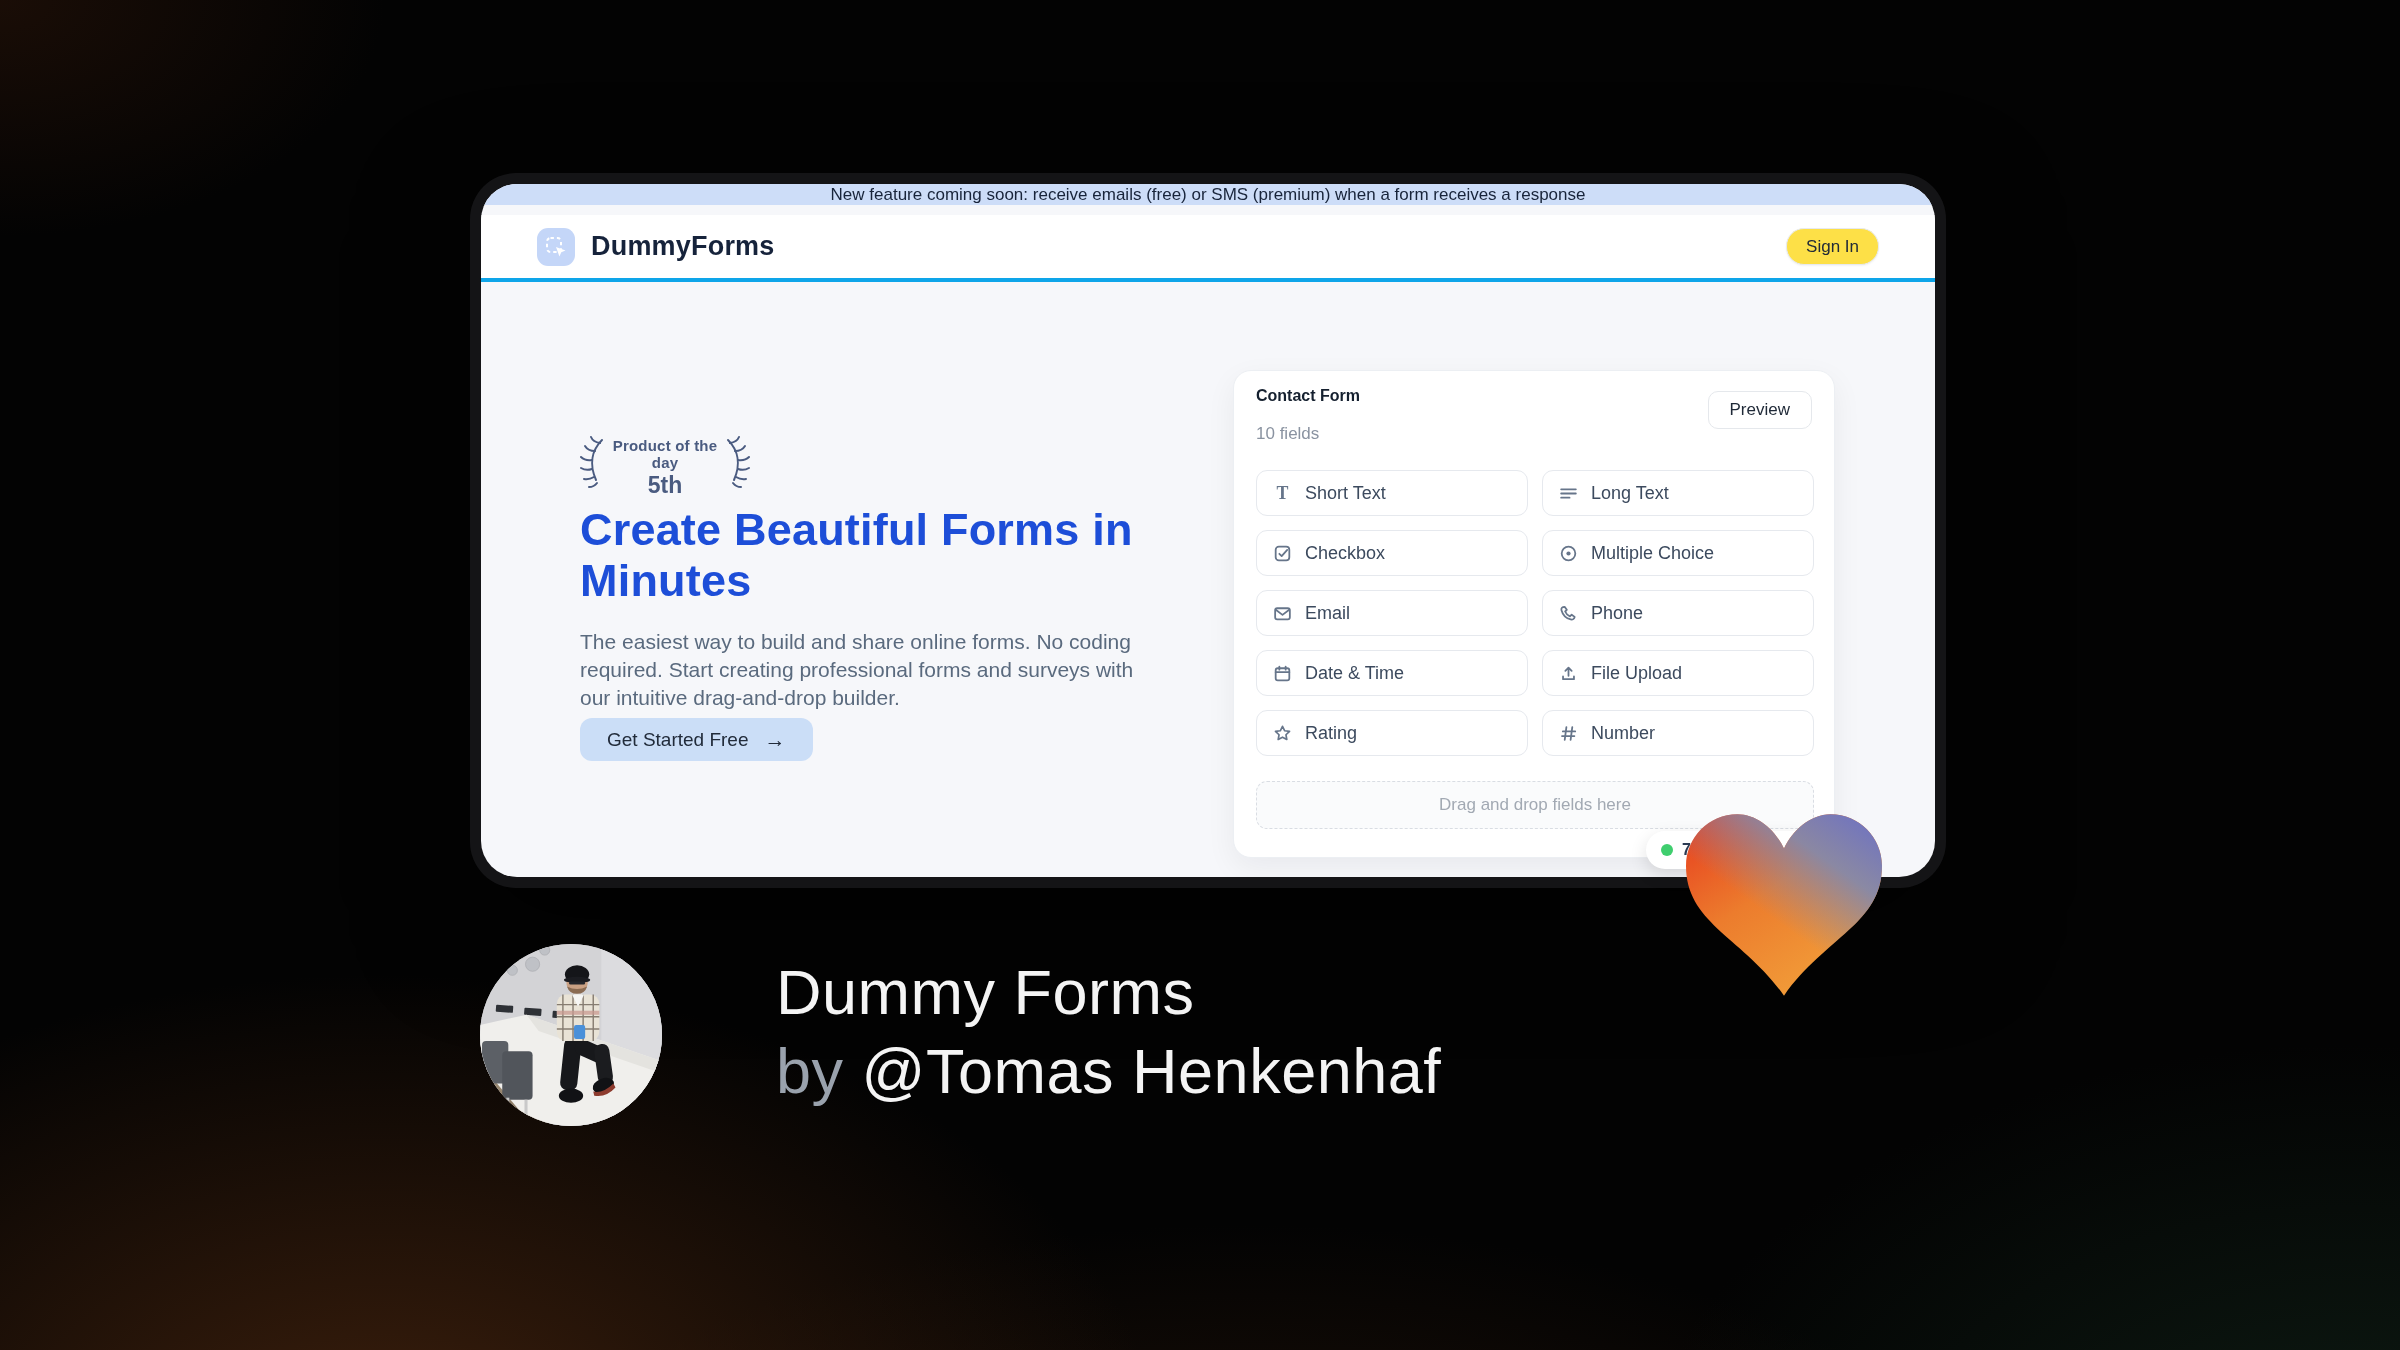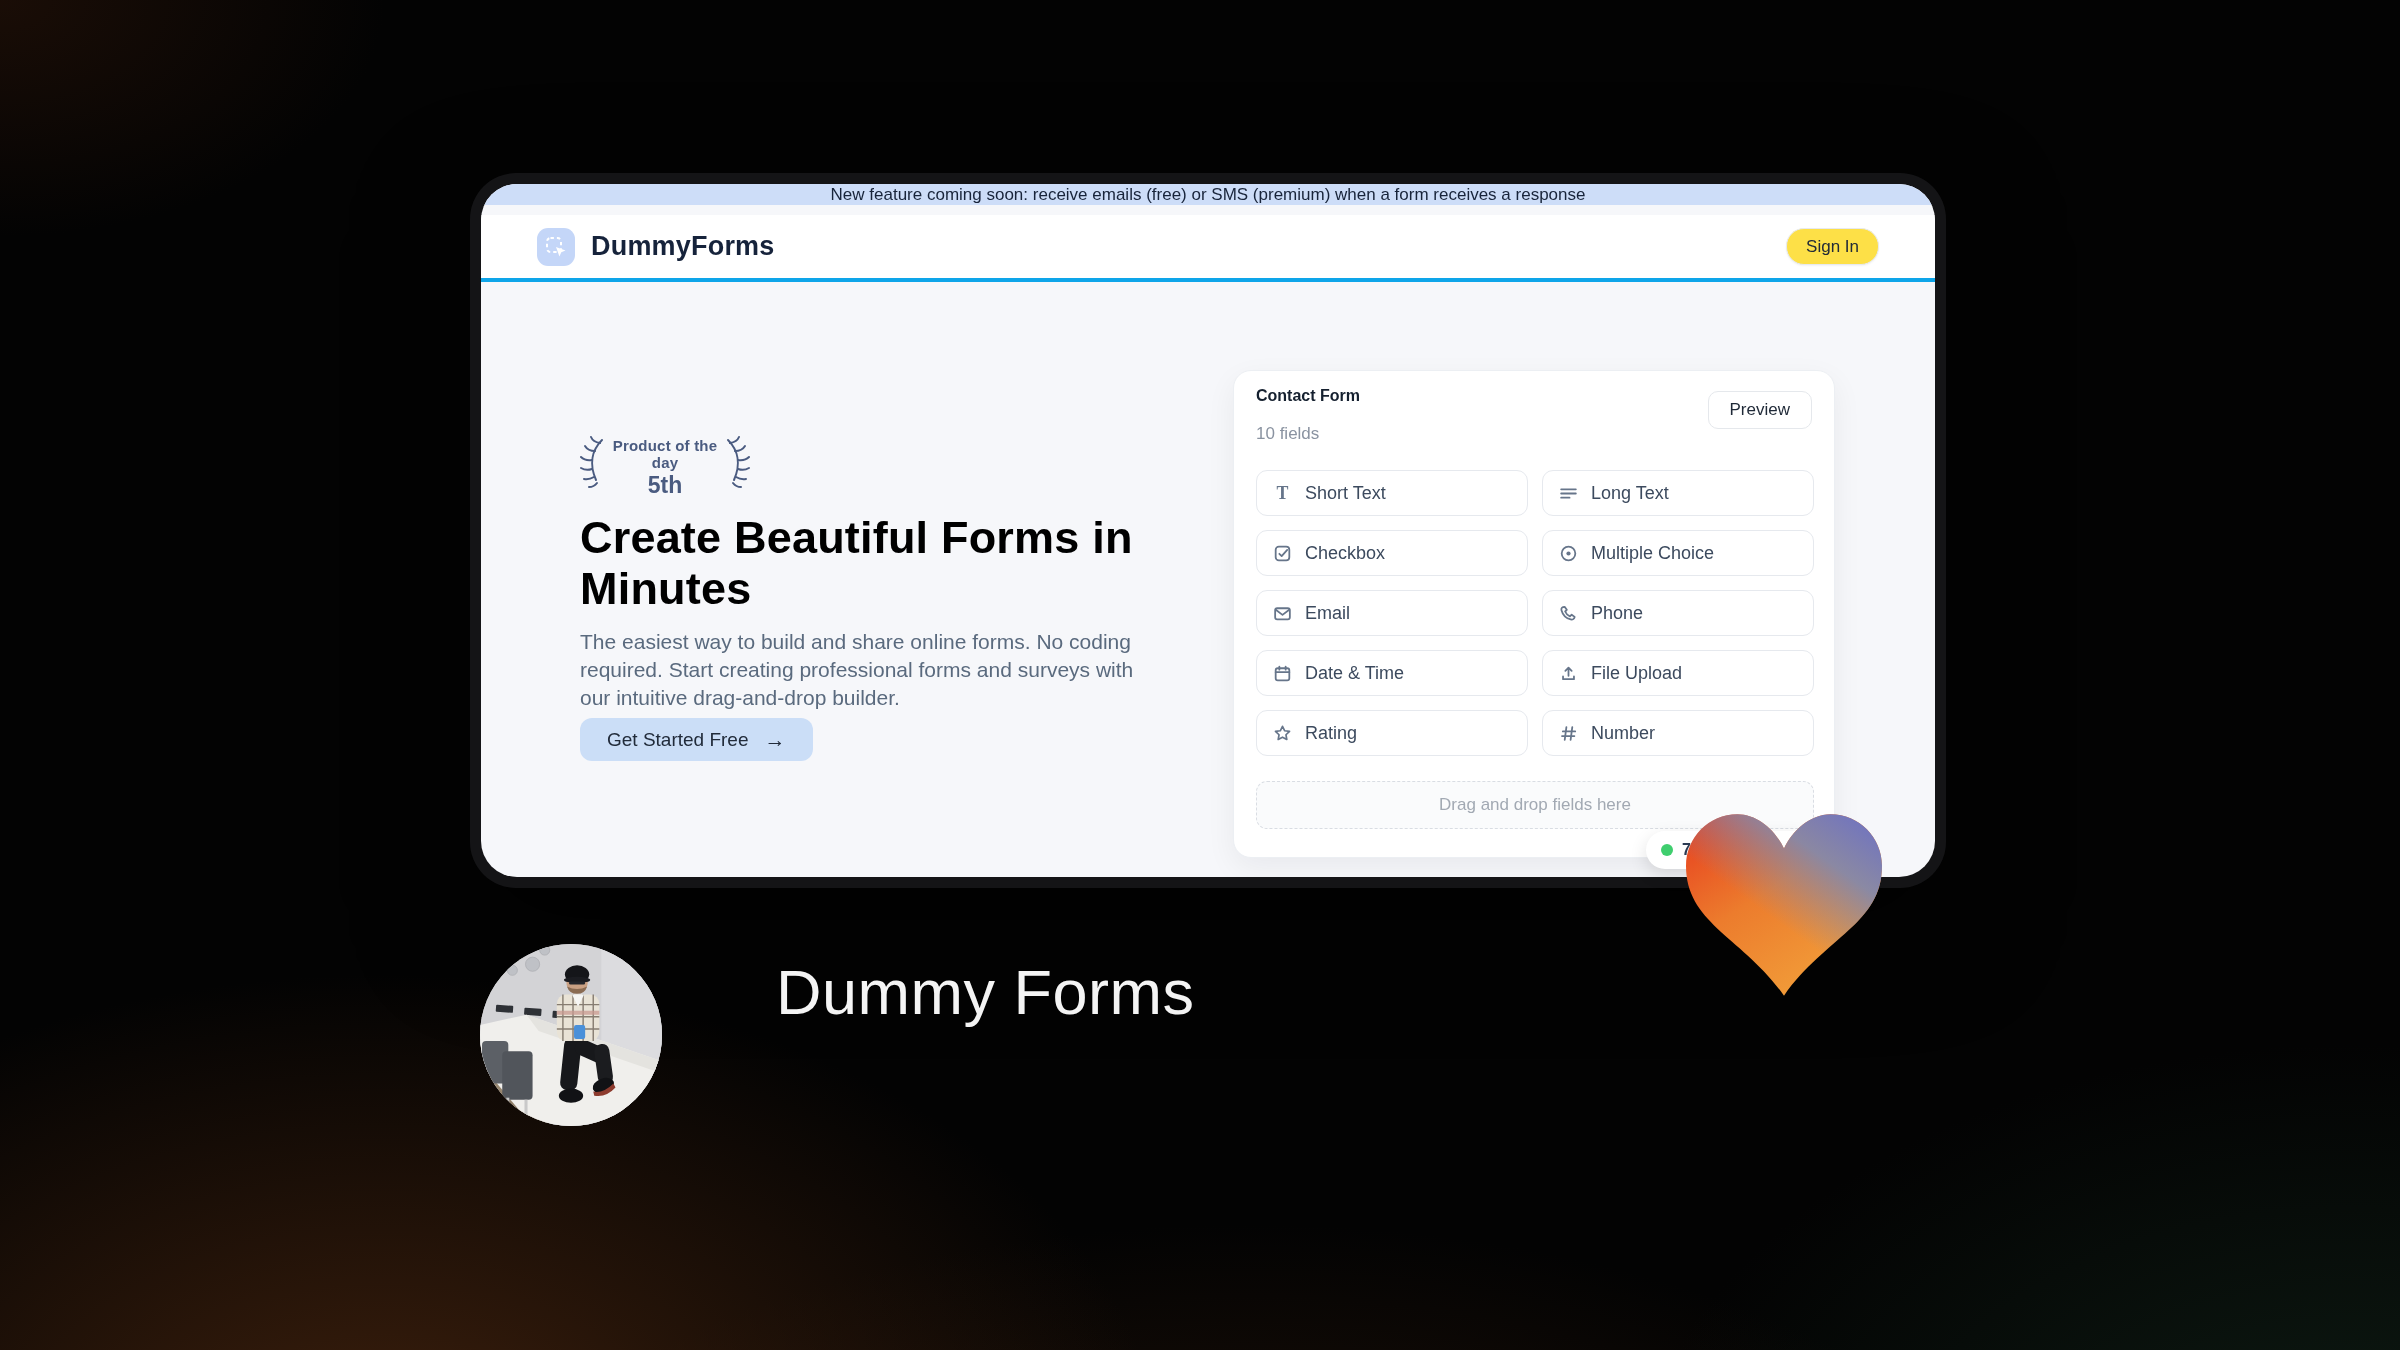--- a/index.html
+++ b/index.html
@@ -45,22 +45,22 @@
 
   
   .award{position:absolute;left:99px;top:250px;width:170px;height:56px;color:#4a5b80;}
   .award-inner{position:absolute;left:26px;top:3px;width:118px;text-align:center;}
   .award-l1{font-size:15px;font-weight:700;letter-spacing:.2px;}
   .award-l2{font-size:23px;font-weight:700;margin-top:1px;}
   .laurel{position:absolute;top:0;}
   .laurel.left{left:0;}
   .laurel.right{right:0;transform:scaleX(-1);}
   .hero-title{
-    position:absolute;left:99px;top:328px;width:570px;
-    font-size:45px;line-height:51px;font-weight:700;color:#000000;letter-spacing:.2px;
+    position:absolute;left:99px;top:320px;width:570px;
+    font-size:45px;line-height:51px;font-weight:700;color:#1d4ed8;letter-spacing:.2px;
   }
   .hero-desc{
     position:absolute;left:99px;top:444px;width:578px;
     font-size:21px;line-height:28px;color:#5a6a7e;
   }
   .cta{
     position:absolute;left:99px;top:534px;height:43px;padding:0 27px;
     background:#cbdef7;border-radius:12px;display:flex;align-items:center;gap:16px;
     font-size:19px;color:#212b3a;font-weight:400;
   }
@@ -352,15 +352,18 @@
         <path d="M86 42 a10.5 10.5 0 0 0 20 0 q-10 5 -20 0z" fill="#8a6b52"></path>
         <ellipse cx="96" cy="30" rx="12" ry="9" fill="#141519"></ellipse>
         <ellipse cx="96" cy="35.5" rx="13" ry="3" fill="#1b1c21"></ellipse>
         <rect x="88" y="37" width="16" height="3" rx="1.5" fill="#23252b"></rect>
       </g>
     </svg>
   </div>
 
   <div class="caption">
     <div>Dummy Forms</div>
+    <div>
+      <span class="by">by </span><span>@Tomas Henkenhaf</span>
+    </div>
   </div>
 
 </div>
 
 </body></html>

